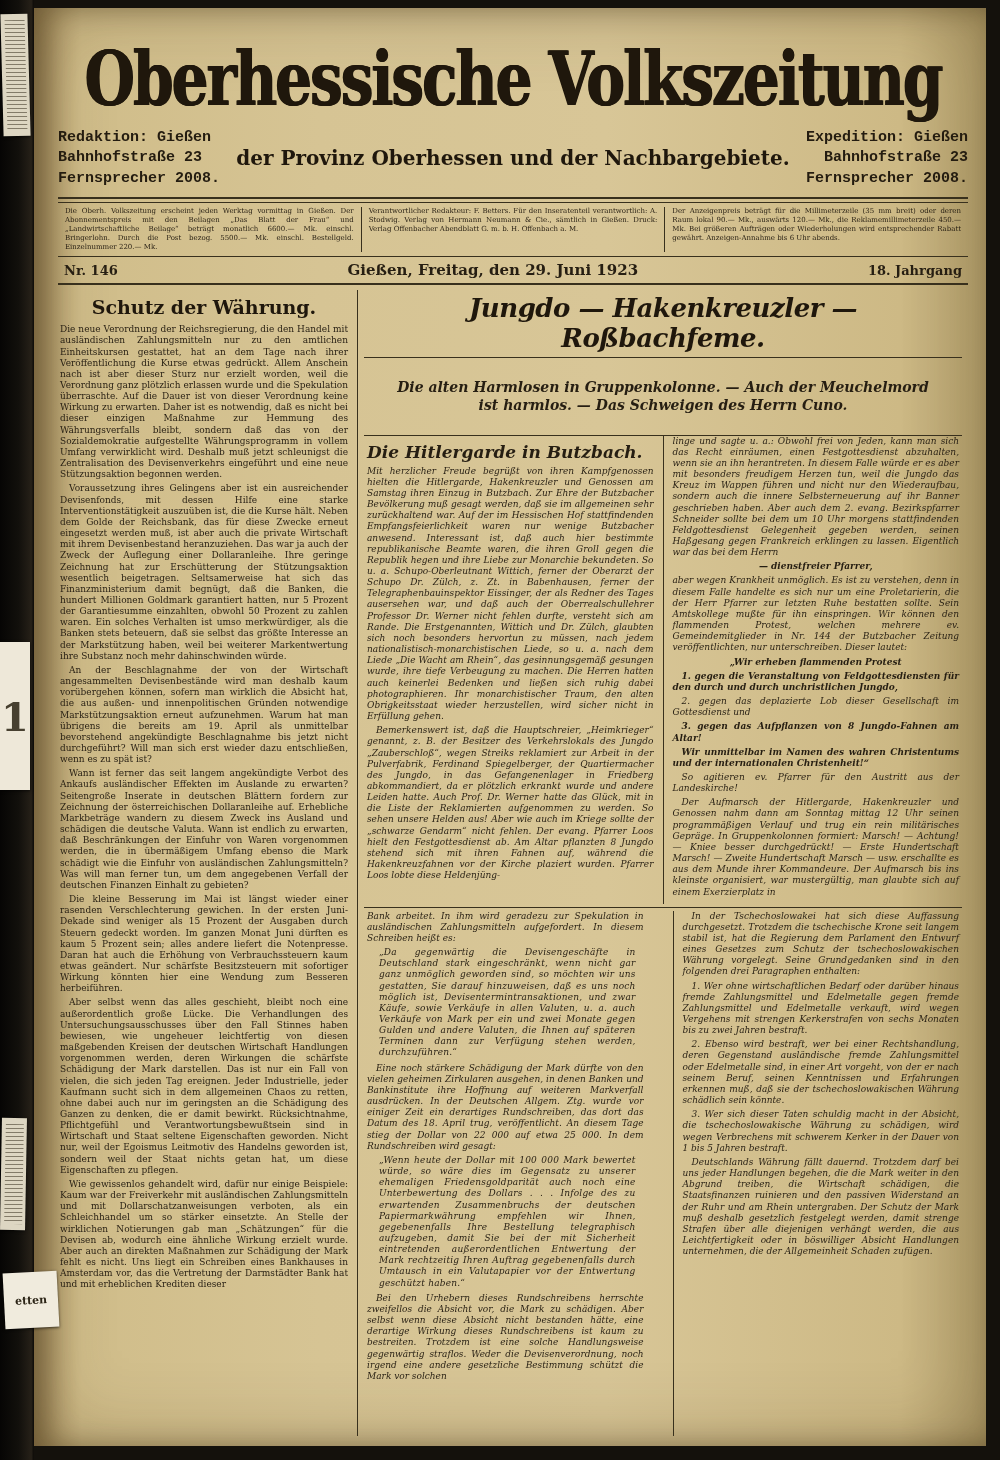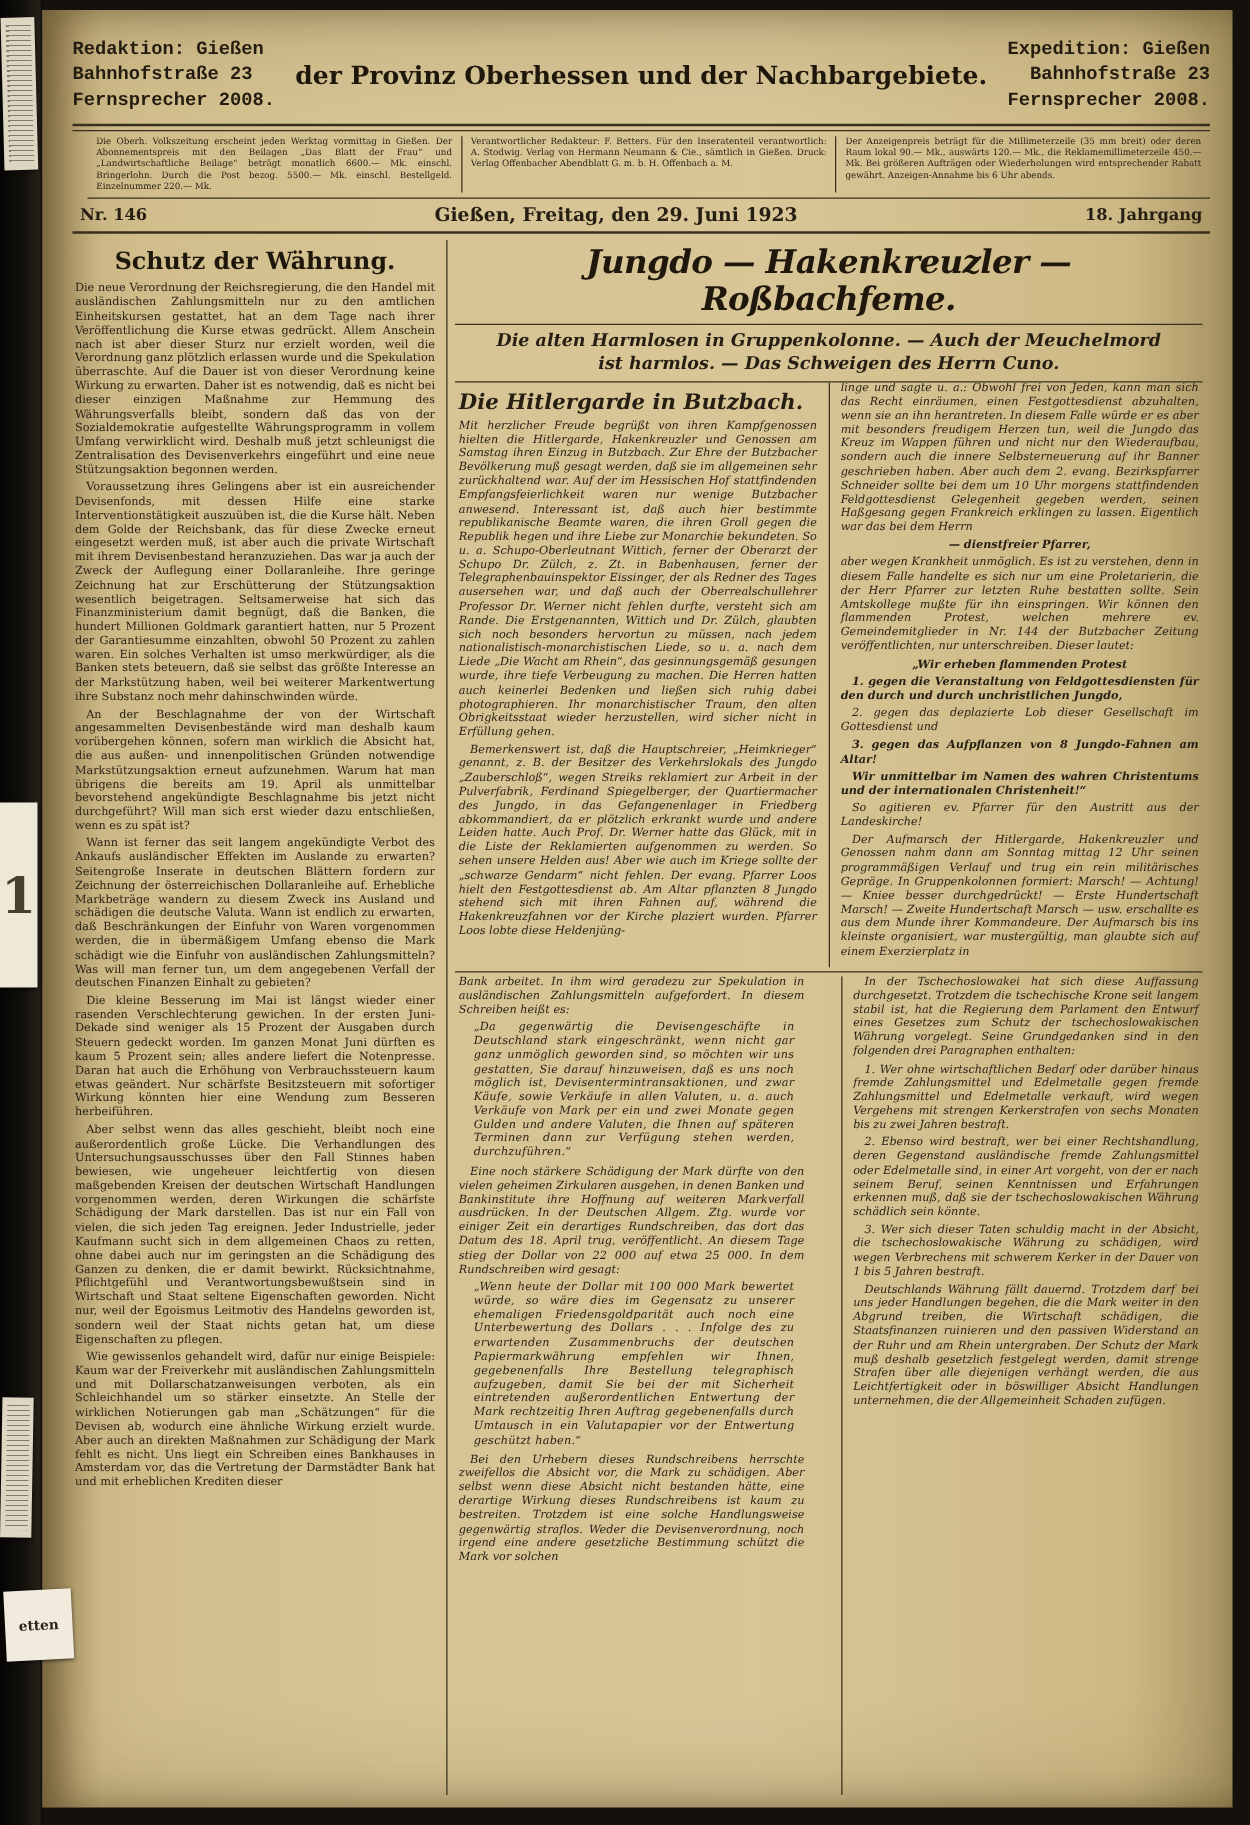--- a/index.html
+++ b/index.html
@@ -33,35 +33,35 @@
   .mast-title{margin:40px 0 0;text-align:center;line-height:1;}
   .mast-title span{display:inline-block;font-weight:bold;font-size:58px;letter-spacing:-2px;
     transform:scaleY(1.28);transform-origin:center 70%;color:#1f170c;
     text-shadow:.6px 0 #1f170c,-.6px 0 #1f170c;}
   .mast-row{display:flex;justify-content:space-between;align-items:center;margin-top:16px;}
   .mast-side{width:168px;font-size:15px;font-weight:bold;line-height:1.35;color:#241c10;font-family:Liberation Mono, monospace;}
   .mast-side.right{text-align:right;}
   .subtitle{flex:1;text-align:center;font-size:20px;font-weight:bold;line-height:1.28;color:#1f170c;}
   .rule-thickthin{margin-top:8px;height:3px;border-top:2px solid #38301d;border-bottom:1px solid #38301d;}
   
-  .infobox{display:flex;border-bottom:1px solid #38301d;padding:4px 0;margin-left:12px;}
+  .infobox{display:flex;border-bottom:1px solid #38301d;padding:4px 0;}
   .ib{flex:1;padding:0 7px;font-size:7px;line-height:1.3;text-align:justify;}
   .ib + .ib{border-left:1px solid #38301d;}
   
   .dateline{display:flex;justify-content:space-between;align-items:center;
     padding:4px 6px;border-bottom:2px solid #38301d;font-weight:bold;}
   .issue,.volume{font-size:13px;}
   .date{font-size:15px;}
   
   .content{flex:1;display:flex;overflow:hidden;margin-top:5px;}
   .col-left{flex:0 0 288px;padding:0 9px 0 2px;overflow:hidden;}
   .right-zone{flex:1;border-left:1px solid #38301d;display:flex;flex-direction:column;overflow:hidden;font-style:italic;}
   .jungdo-headline{margin:3px 6px 4px;text-align:center;font-size:26px;font-weight:bold;letter-spacing:-.5px;color:#1f170c;}
   .jungdo-subhead{margin:0 6px;border-top:1px solid #38301d;border-bottom:1px solid #38301d;
-    padding:4px 0;text-align:center;font-weight:bold;font-size:14px;line-height:1.3;}
+    padding:20px 0;text-align:center;font-weight:bold;font-size:14px;line-height:1.3;}
   .twocol{display:flex;overflow:hidden;}
   .jungdo-cols{flex:0 0 468px;}
   .cont-cols{flex:1;gap:20px;}
   .twocol .col{flex:1 1 0;min-width:0;padding:0 9px;overflow:hidden;}
   .twocol .col + .col{border-left:1px solid #38301d;}
   .cont-rule{border-top:1px solid #38301d;margin:3px 6px;}
   .left-headline{margin:6px 0 6px;text-align:center;font-size:19px;font-weight:bold;color:#1f170c;}
   .section-head{margin:6px 0 4px;text-align:left;font-size:17px;font-weight:bold;}
   p{margin:0 0 3px;font-size:9px;line-height:1.24;text-align:justify;text-indent:9px;}
   p.noindent{text-indent:0;}
@@ -80,20 +80,21 @@
       <div class="scrap-lines"></div>
     </div>
 </div>
 <div class="scrap scrap-num">1</div>
 <div class="scrap scrap-word">etten</div>
 
 <div class="paper">
   <div class="sheet">
 
     <header>
+      <h1 class="mast-title"><span>Oberhessische Volkszeitung</span></h1>
       <div class="mast-row">
         <div class="mast-side left">
           <div>Redaktion: Gießen</div>
           <div>Bahnhofstraße 23</div>
           <div>Fernsprecher 2008.</div>
         </div>
         <div class="subtitle">
           <div>der Provinz Oberhessen und der Nachbargebiete.</div>
         </div>
         <div class="mast-side right">

